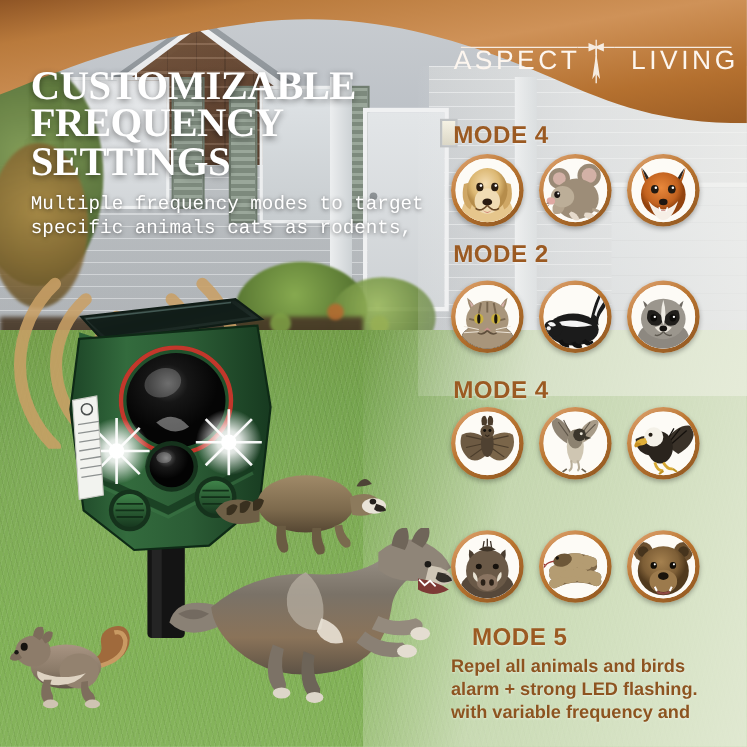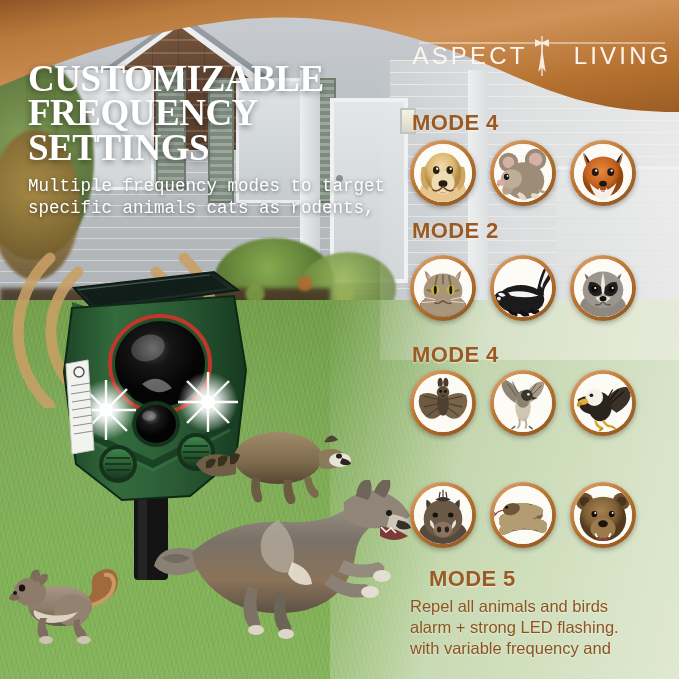--- a/index.html
+++ b/index.html
@@ -230,21 +230,21 @@
   .animal-inner {
     width:100%; height:100%; border-radius:50%;
     background:#fbf8f4; overflow:hidden; position:relative;
     display:flex; align-items:center; justify-content:center;
   }
   .animal-inner svg { width:100%; height:100%; display:block; }
 
   
   .mode5-text {
     position:absolute; left:410px; top:596px; width:262px;
-    color:#8d5420; font-weight:normal; font-size:16.5px; line-height:1.28;
+    color:#8d5420; font-weight:bold; font-size:16.5px; line-height:1.28;
     text-shadow:0 1px 2px rgba(255,255,255,.5);
   }
   .mode5-text span { display:block; white-space:nowrap; }
 
   
   .device { position:absolute; left:38px; top:252px; width:230px; height:330px; }
   .waves  { position:absolute; left:10px; top:248px; width:290px; height:160px; }
 
   
   .fg { position:absolute; }

